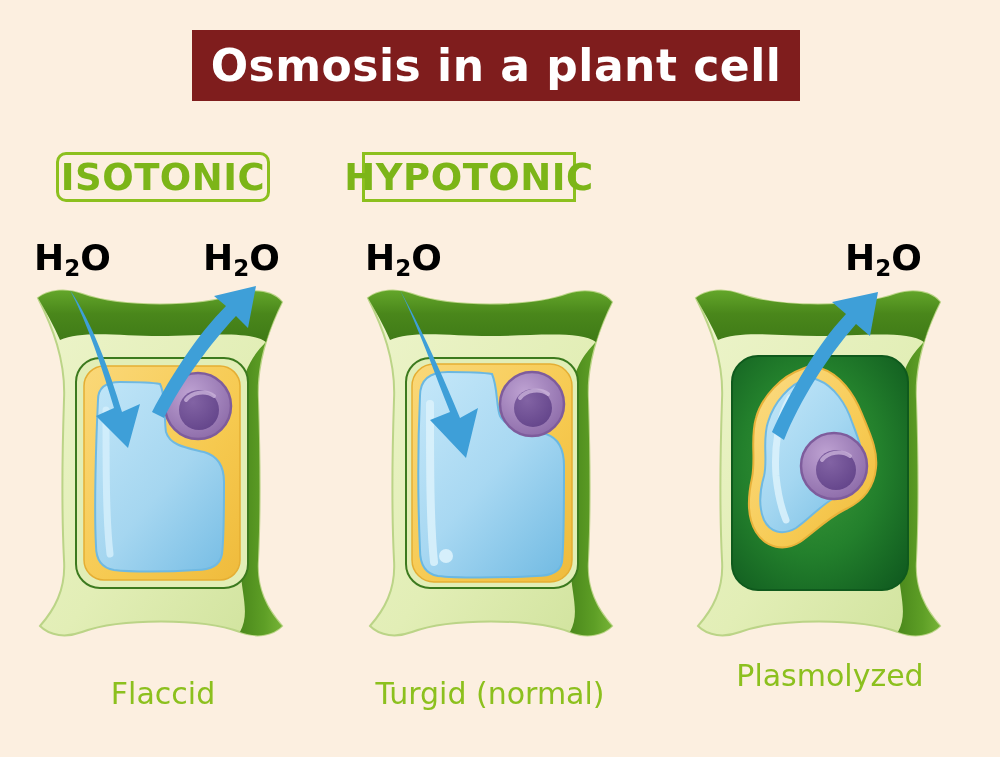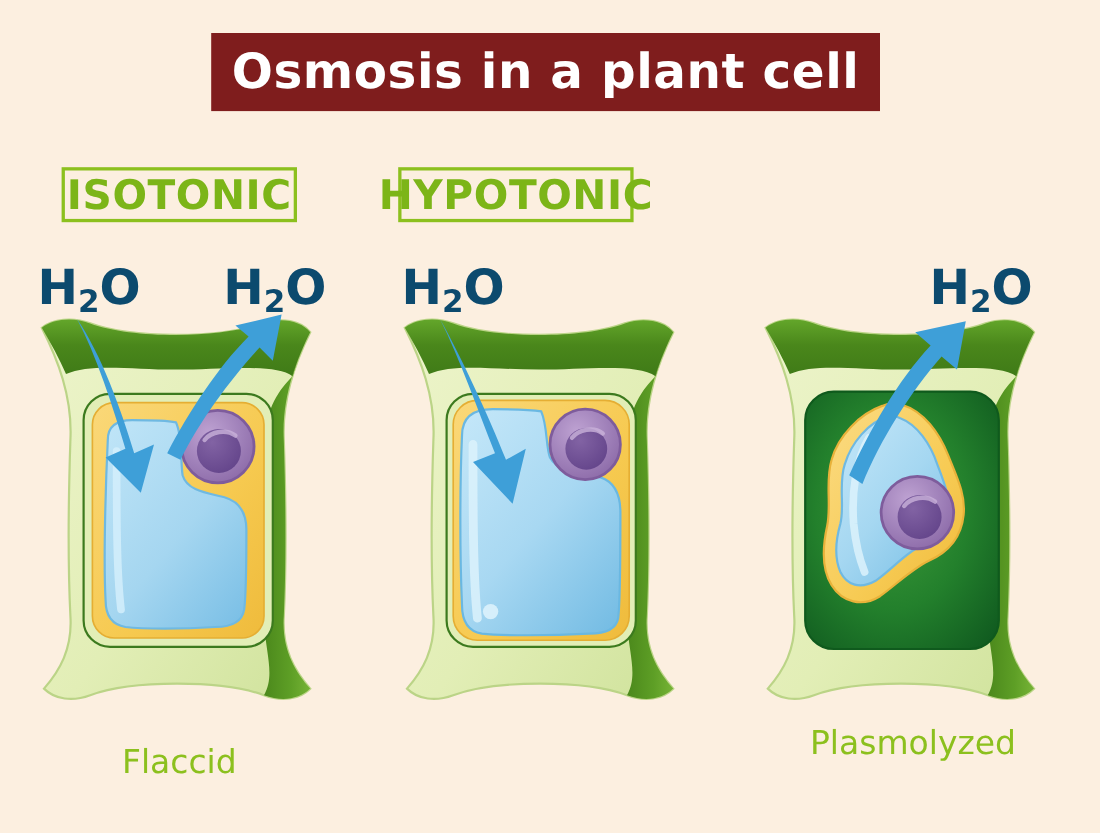--- a/index.html
+++ b/index.html
@@ -51,43 +51,43 @@
     box-sizing: border-box;
   }
   .tonic-label {
     color: #7CB518;
     font-size: 37px;
     font-weight: bold;
     letter-spacing: 0.5px;
     line-height: 1;
     white-space: nowrap;
   }
-  #hdr-isotonic   { left: 56px;  top: 152px; width: 214px; height: 50px; }
+  #hdr-isotonic   { left: 56px;  top: 152px; width: 214px; height: 50px; border-radius: 10px; }
   #hdr-hypotonic  { left: 362px; top: 152px; width: 214px; height: 50px; }
   #hdr-hypertonic { left: 694px; top: 152px; width: 268px; height: 50px; }
 
   
   .caption {
     position: absolute;
     color: #8CC01E;
     font-size: 30px;
     font-weight: normal;
     text-align: center;
     line-height: 1;
     white-space: nowrap;
   }
   #cap-1 { left: 43px;  top: 679px; width: 240px; }
   #cap-2 { left: 330px; top: 679px; width: 320px; }
   #cap-3 { left: 700px; top: 661px; width: 260px; }
 
   
   .h2o {
     position: absolute;
-    color: #0c4a6e;
-    font-size: 44px;
+    color: #000000;
+    font-size: 36px;
     font-weight: bold;
     line-height: 1;
     white-space: nowrap;
   }
   .h2o sub {
     font-size: 0.64em;
     vertical-align: -0.28em;
     font-weight: bold;
   }
   #h2o-a { left: 34px;  top: 240px; }
@@ -433,15 +433,16 @@
     <circle cx="158" cy="200" r="20" fill="url(#g3-nucl)"></circle>
     <path d="M 144 190 C 150 182, 164 180, 172 186" fill="none" stroke="#C9B2DA" stroke-width="4" stroke-linecap="round" opacity="0.8"></path>
   </svg>
 
   <svg class="arrow-svg" width="1000" height="757" viewBox="0 0 1000 757" style="pointer-events:none">
     <path d="M 772 432 C 790 392, 816 346, 846 314 L 832 302 L 878 292 L 870 336 L 856 324
              C 828 356, 800 400, 784 440 Z" fill="#3E9FD8"></path>
   </svg>
 
   <div class="caption" id="cap-1">Flaccid</div>
+  <div class="caption" id="cap-2">Turgid (normal)</div>
   <div class="caption" id="cap-3">Plasmolyzed</div>
 
 </div>
 
 </body></html>

